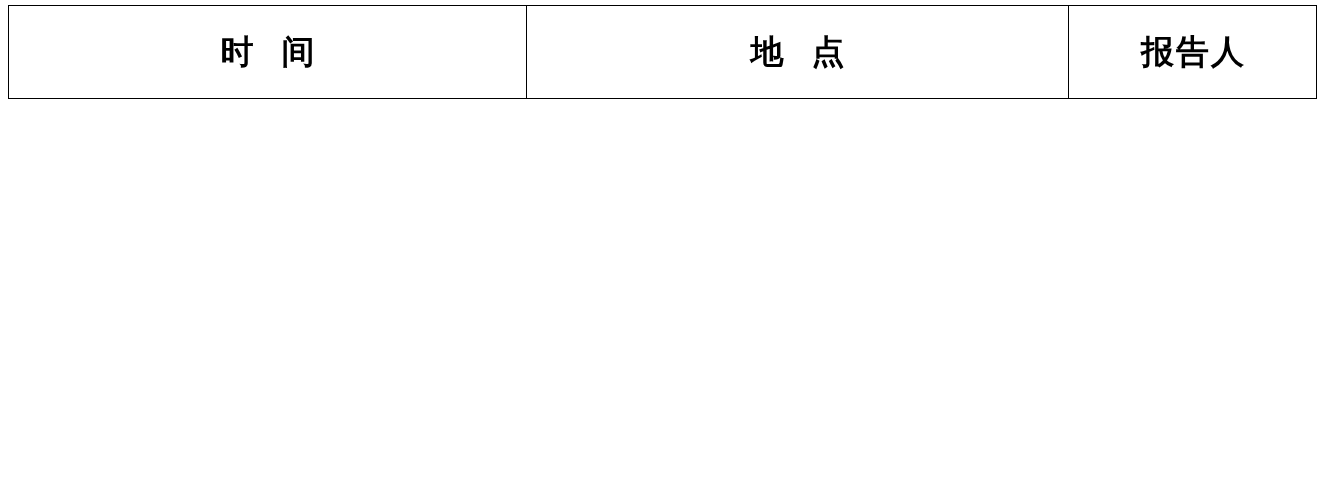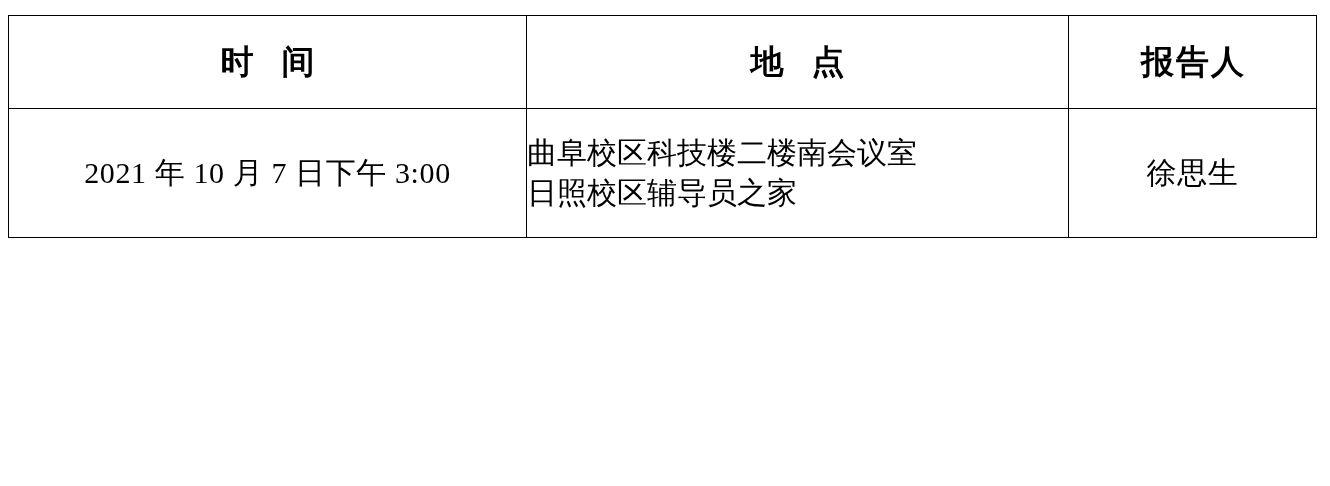--- a/index.html
+++ b/index.html
@@ -12,21 +12,21 @@
     height: 486px;
     font-family: "Liberation Serif", "DejaVu Serif", serif;
     color: #000000;
     overflow: hidden;
   }
   .page {
     position: relative;
     width: 1330px;
     height: 486px;
     box-sizing: border-box;
-    padding: 15px 8px 6px 8px;
+    padding: 5px 8px 6px 8px;
   }
   table.schedule {
     border-collapse: collapse;
     width: 1308px;
     margin: 0;
     table-layout: fixed;
   }
   table.schedule td, table.schedule th {
     border: 1.5px solid #000000;
     padding: 0;
@@ -88,23 +88,15 @@
       <col class="c-person">
     </colgroup>
     <thead>
       <tr>
         <th class="hdr-cell">时 间</th>
         <th class="hdr-cell">地 点</th>
         <th class="hdr-cell person">报告人</th>
       </tr>
     </thead>
     <tbody>
-      <tr class="body-row">
-        <td class="time-cell">2021 年 10 月 7 日下午 3:00</td>
-        <td class="place-cell">
-          <span class="line">曲阜校区科技楼二楼南会议室</span>
-          <span class="line">日照校区辅导员之家</span>
-        </td>
-        <td class="person-cell">徐思生</td>
-      </tr>
     </tbody>
   </table>
 </div>
 
 </body></html>

